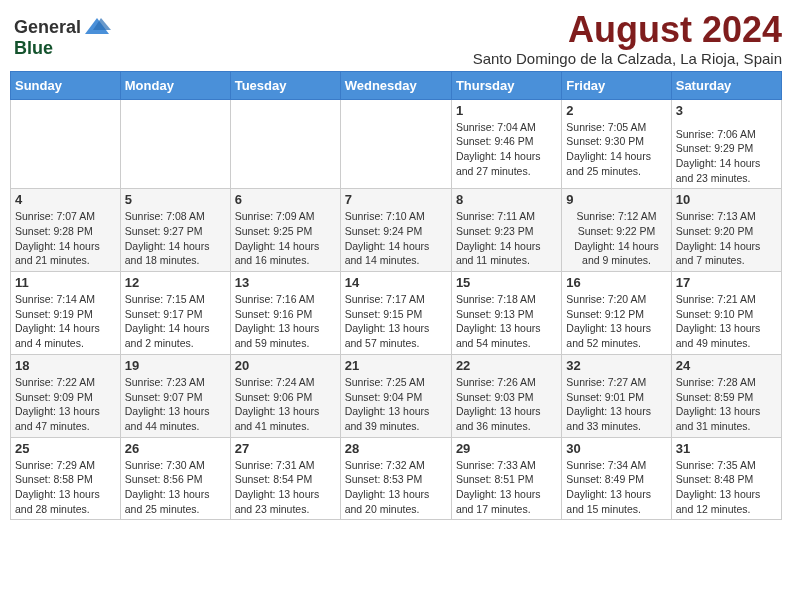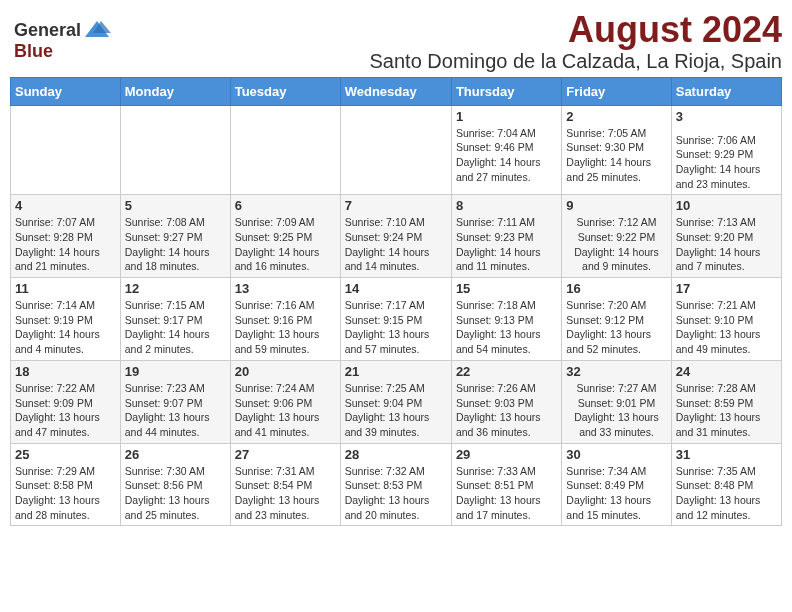--- a/index.html
+++ b/index.html
@@ -23,34 +23,34 @@
       padding: 4px;
     }
     .logo-general {
       font-size: 18px;
       font-weight: bold;
       color: #333;
     }
     .logo-blue {
       font-size: 18px;
       font-weight: bold;
-      color: #7f1d1d;
+      color: #14532d;
     }
     .title-area {
       text-align: right;
       flex: 1;
     }
     .main-title {
       font-size: 36px;
       font-weight: bold;
       color: #7f1d1d;
       line-height: 1.1;
     }
     .subtitle {
-      font-size: 20px;
+      font-size: 15px;
       color: #333;
       font-weight: normal;
     }
     .calendar {
       width: 100%;
       border-collapse: collapse;
       font-size: 11px;
     }
     .calendar th {
       background-color: #4a90d9;
@@ -263,21 +263,21 @@
 Daylight: 13 hours and 39 minutes.</div>
         </td>
         <td>
           <span class="day-number">22</span>
           <div class="day-info" style="white-space: pre-line;">Sunrise: 7:26 AM
 Sunset: 9:03 PM
 Daylight: 13 hours and 36 minutes.</div>
         </td>
         <td>
           <span class="day-number">32</span>
-          <div class="day-info" style="white-space: pre-line; text-align: center;">Sunrise: 7:27 AM
+          <div class="day-info" style="white-space: pre-line;">Sunrise: 7:27 AM
 Sunset: 9:01 PM
 Daylight: 13 hours and 33 minutes.</div>
         </td>
         <td>
           <span class="day-number">24</span>
           <div class="day-info" style="white-space: pre-line;">Sunrise: 7:28 AM
 Sunset: 8:59 PM
 Daylight: 13 hours and 31 minutes.</div>
         </td>
       </tr>

